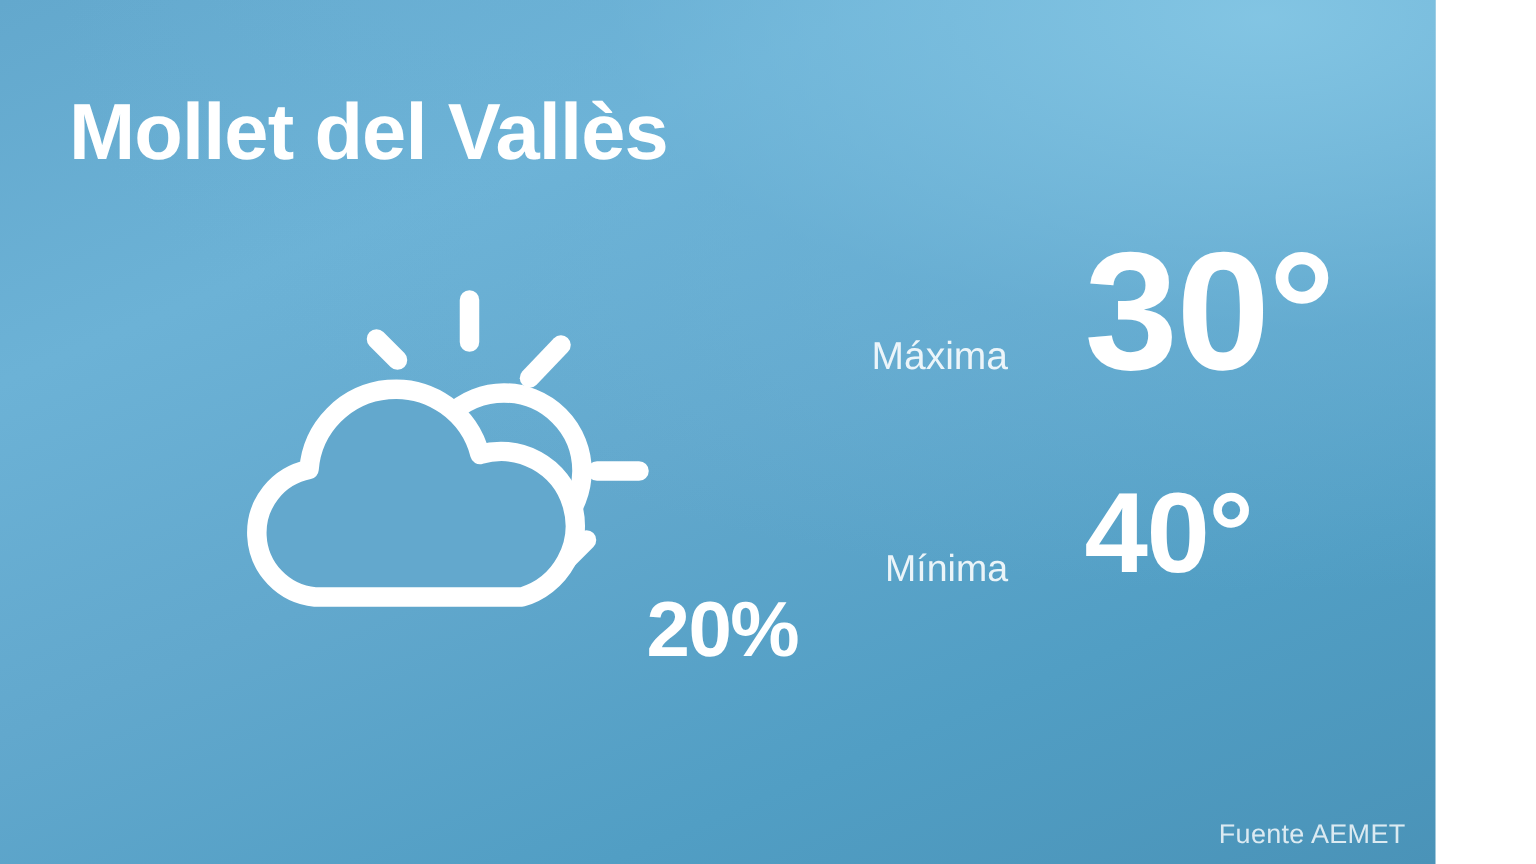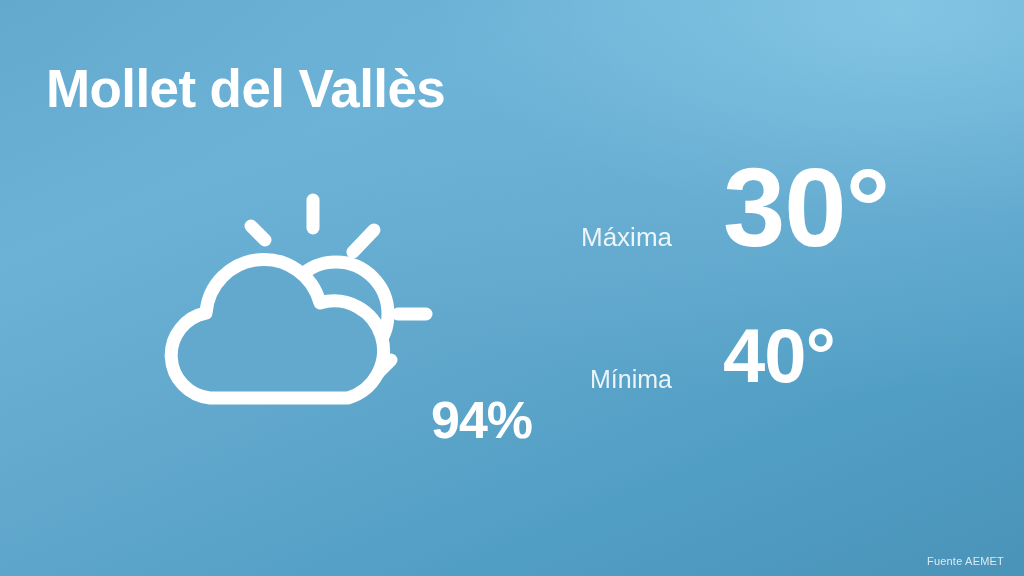--- a/index.html
+++ b/index.html
@@ -8,34 +8,35 @@
   }
   body {
     width: 1024px;
     height: 576px;
     overflow: hidden;
     font-family: "Liberation Sans", sans-serif;
   }
 
   #weather-card {
     position: relative;
-    width: 1024px;
+    width: 940px;
     height: 576px;
     background:
       radial-gradient(ellipse 120% 95% at 88% 2%,
         rgba(132,198,228,0.95) 0%,
         rgba(110,180,216,0.45) 38%,
         rgba(110,180,216,0.0) 70%),
       linear-gradient(157deg,
         #63a8cd 0%,
         #6cb2d6 26%,
         #62a8cd 50%,
         #519ec4 76%,
         #4a93b8 100%);
     overflow: hidden;
+    padding-left: 17px;
   }
 
   
   .header {
     position: absolute;
     left: 46px;
     top: 60px;
     width: 660px;
   }
   .city-title {
@@ -107,21 +108,21 @@
 
   .row-prec            { height: 70px; }
   .row-prec .stat-label{ font-size: 24px; }
   .row-prec .stat-value{ font-size: 52px; line-height: 1; }
 
   
   .source {
     position: absolute;
     right: 20px;
     bottom: 9px;
-    font-size: 11px;
+    font-size: 18px;
     color: rgba(255,255,255,0.80);
     letter-spacing: 0.2px;
     white-space: nowrap;
   }
 </style>
 </head>
 <body>
 
 <div id="weather-card">
 
@@ -156,20 +157,20 @@
       <div class="stat-label">Máxima</div>
       <div class="stat-value">30°</div>
     </div>
 
     <div class="stat-row row-min">
       <div class="stat-label">Mínima</div>
       <div class="stat-value">40°</div>
     </div>
 
     <div class="stat-row row-prec">
-      <div class="stat-value">94%</div>
+      <div class="stat-value">20%</div>
     </div>
 
   </div>
 
   <div class="source">Fuente AEMET</div>
 
 </div>
 
 </body></html>

